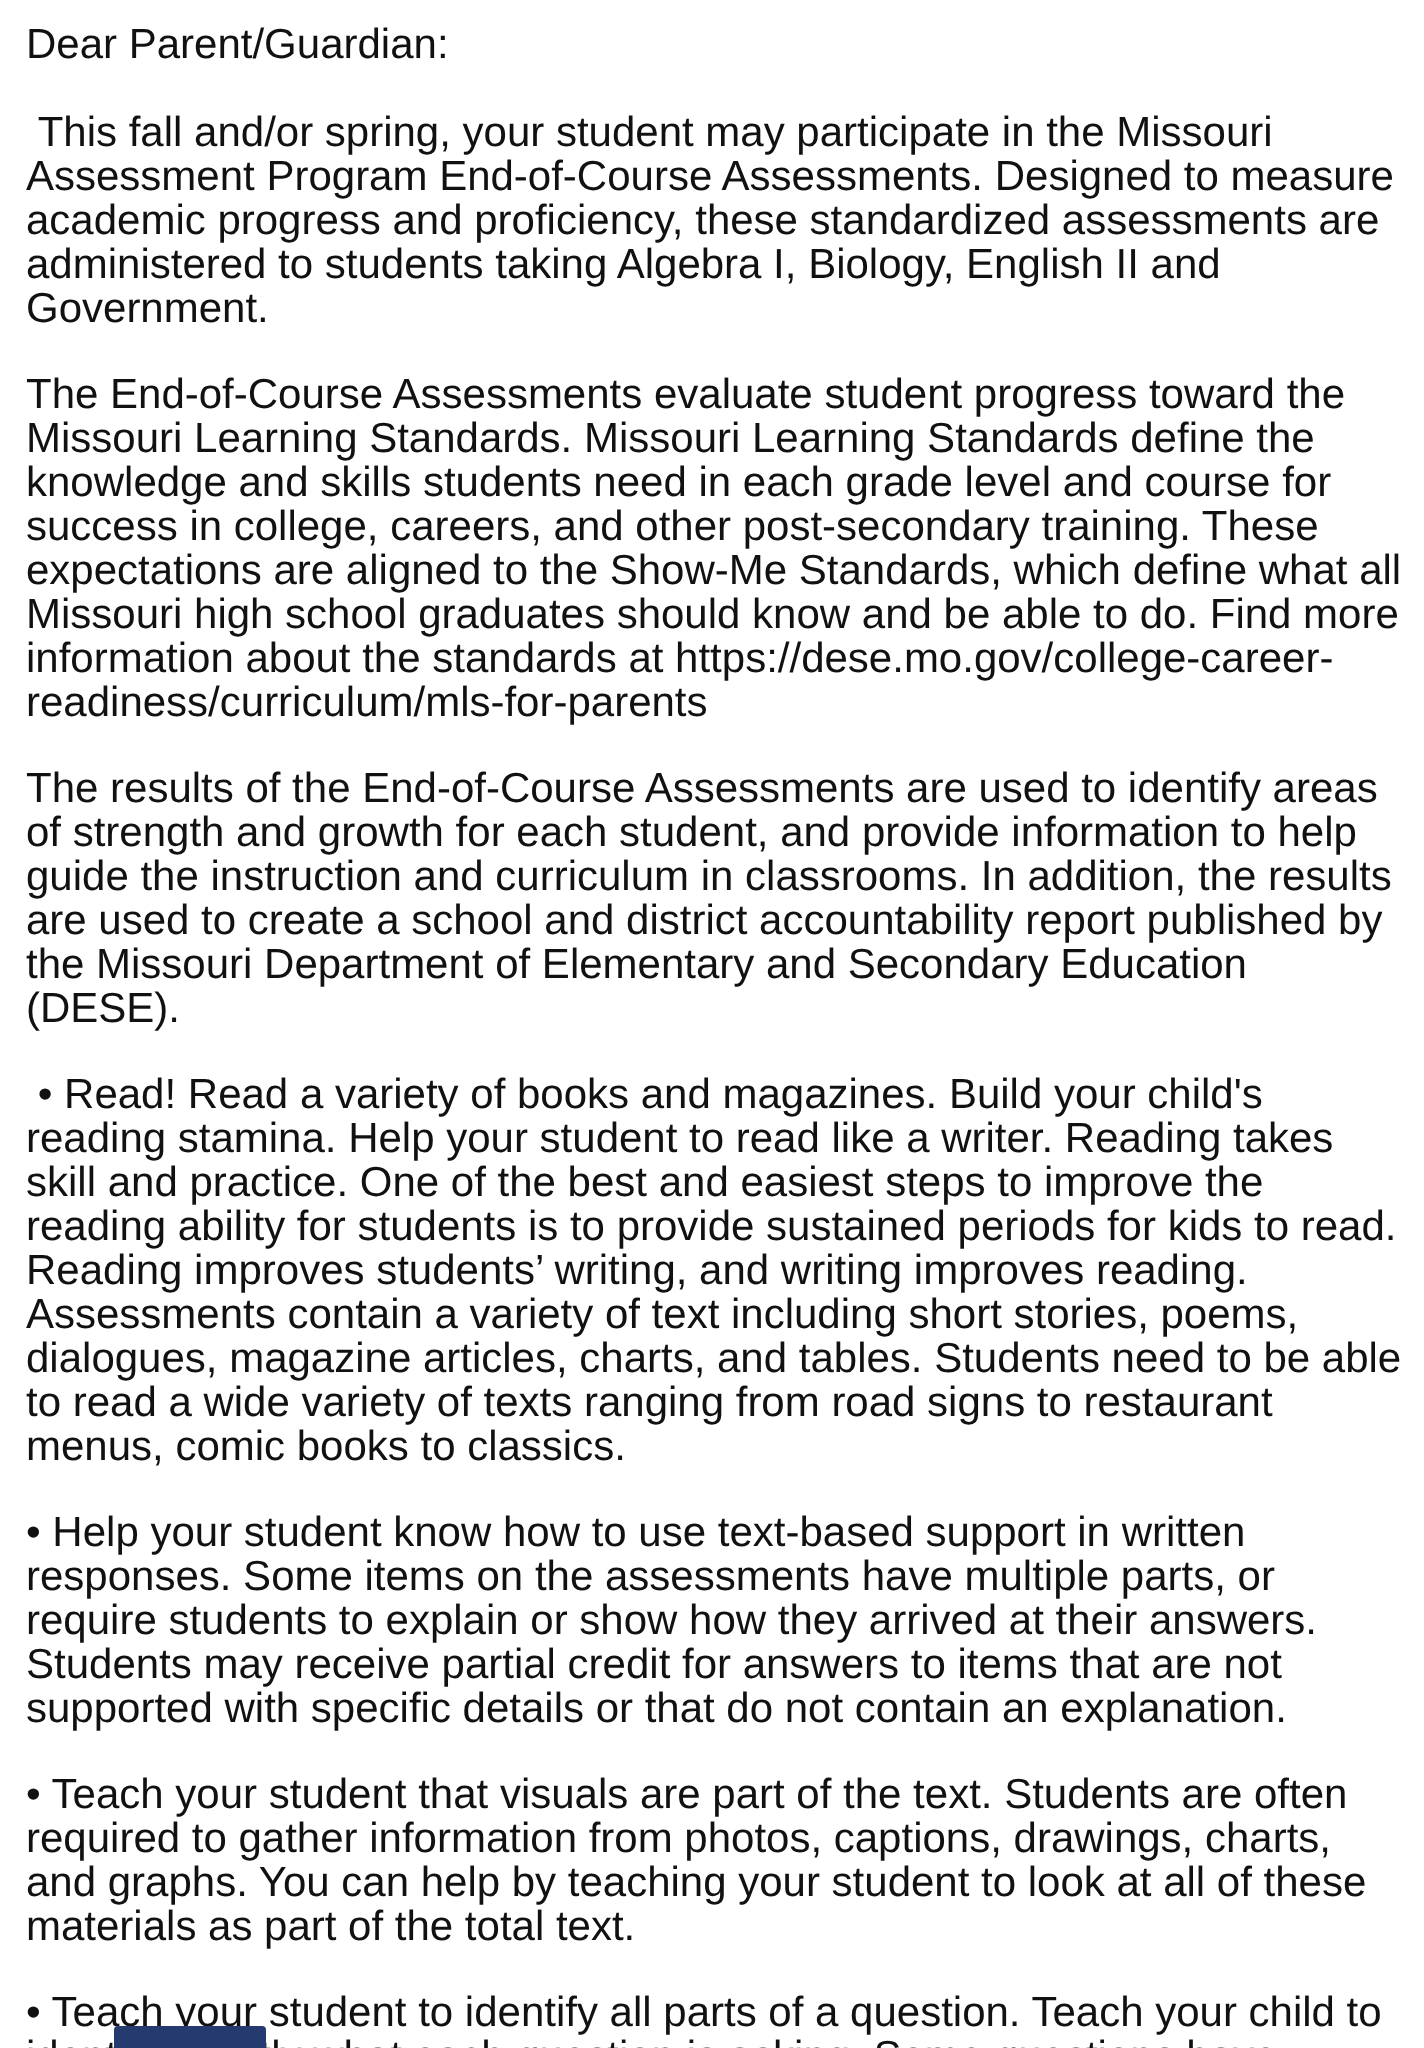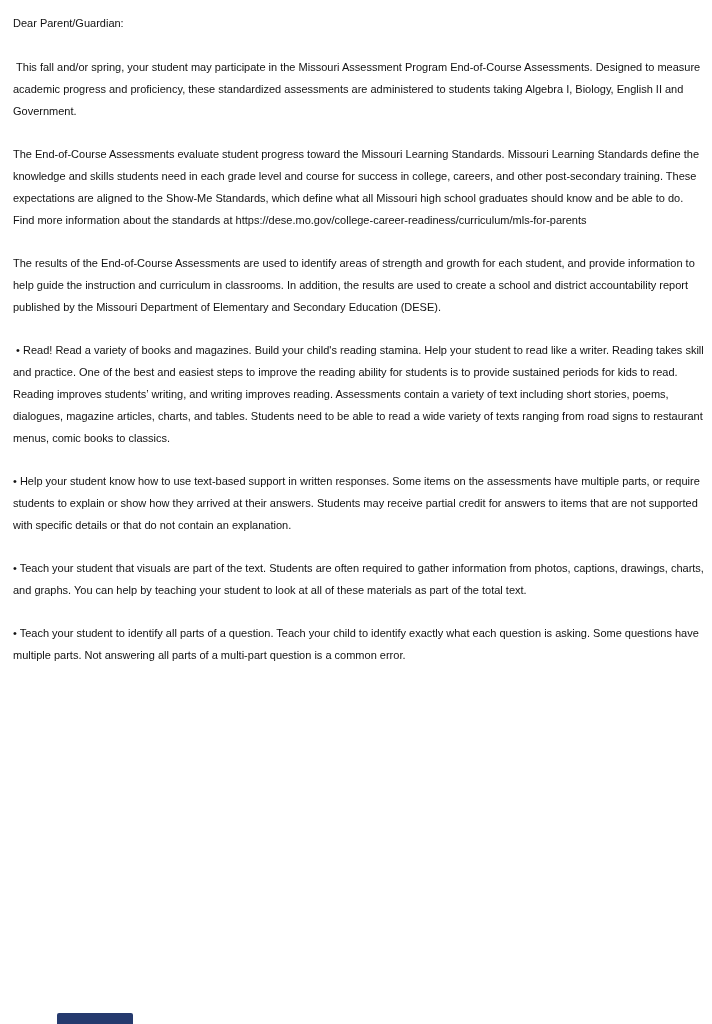--- a/index.html
+++ b/index.html
@@ -16,21 +16,21 @@
     color: #111111;
   }
   .page {
     box-sizing: border-box;
     width: 712px;
     height: 1024px;
     padding: 12px 8px 0 13px;
     position: relative;
   }
   .para {
-    font-size: 11px;
+    font-size: 21px;
     line-height: 22px;
     margin: 0 0 21px 0;
     white-space: pre-wrap;
     word-wrap: break-word;
   }
   .salutation {
     margin-bottom: 22px;
   }
   .footer-peek {
     position: absolute;

